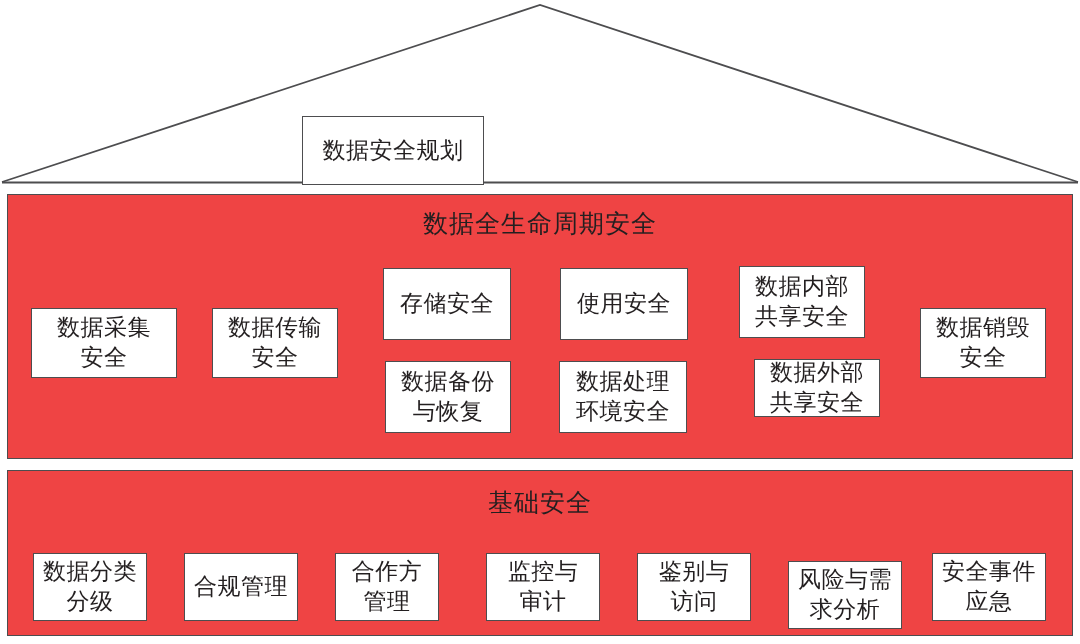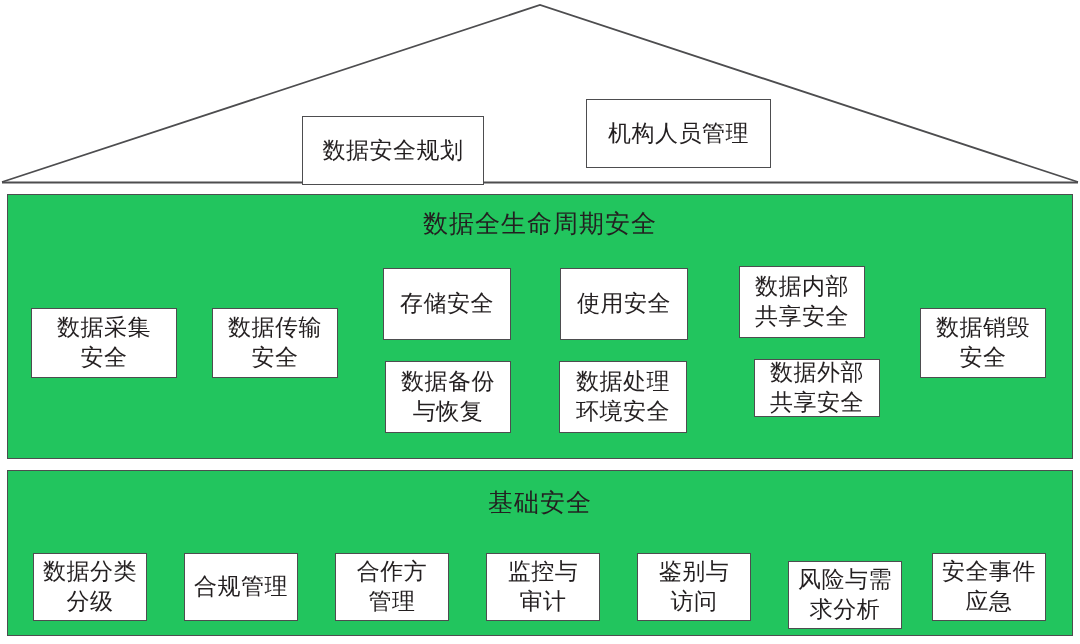--- a/index.html
+++ b/index.html
@@ -57,21 +57,21 @@
     color: #231f20;
   }
   .box span { display: block; }
   .box .l2 { white-space: pre-line; }
 
   
   .section {
     position: absolute;
     box-sizing: border-box;
     border: 1.6px solid #4d4d4f;
-    background: #22c55e;
+    background: #ef4444;
   }
   .section-title {
     position: absolute;
     left: 0;
     width: 100%;
     text-align: center;
     font-size: 25px;
     line-height: 30px;
     letter-spacing: 1px;
     white-space: nowrap;
@@ -95,23 +95,20 @@
 <div id="diagram">
 
   <svg class="roof-svg" viewBox="0 0 1080 190" aria-hidden="true">
     <polyline points="2,182 540,5 1078,182" fill="none" stroke="#4d4d4f" stroke-width="1.8" stroke-linejoin="miter"></polyline>
     <line x1="2" y1="182.5" x2="1078" y2="182.5" stroke="#4d4d4f" stroke-width="1.8"></line>
   </svg>
 
 
   <div class="box" id="roof-box-0">
     <span class="l2">数据安全规划</span>
-  </div>
-  <div class="box" id="roof-box-1">
-    <span class="l2">机构人员管理</span>
   </div>
 
   <div class="section" id="section-lifecycle">
     <div class="section-title" id="lifecycle-title">数据全生命周期安全</div>
     <div id="lifecycle-boxes">
         <div class="box" style="left: 23px; top: 113px; width: 146px; height: 70px;">
           <span class="l2">数据采集
 安全</span>
         </div>
         <div class="box" style="left: 204px; top: 113px; width: 126px; height: 70px;">
@@ -150,21 +147,21 @@
   <div class="section" id="section-foundation">
     <div class="section-title" id="foundation-title">基础安全</div>
     <div id="foundation-boxes">
         <div class="box" style="left: 25px; top: 82px; width: 114px; height: 68px;">
           <span class="l2">数据分类
 分级</span>
         </div>
         <div class="box" style="left: 176px; top: 82px; width: 114px; height: 68px;">
           <span class="l2">合规管理</span>
         </div>
-        <div class="box" style="left: 327px; top: 82px; width: 114px; height: 68px;">
+        <div class="box" style="left: 327px; top: 82px; width: 104px; height: 68px;">
           <span class="l2">合作方
 管理</span>
         </div>
         <div class="box" style="left: 478px; top: 82px; width: 114px; height: 68px;">
           <span class="l2">监控与
 审计</span>
         </div>
         <div class="box" style="left: 629px; top: 82px; width: 114px; height: 68px;">
           <span class="l2">鉴别与
 访问</span>

